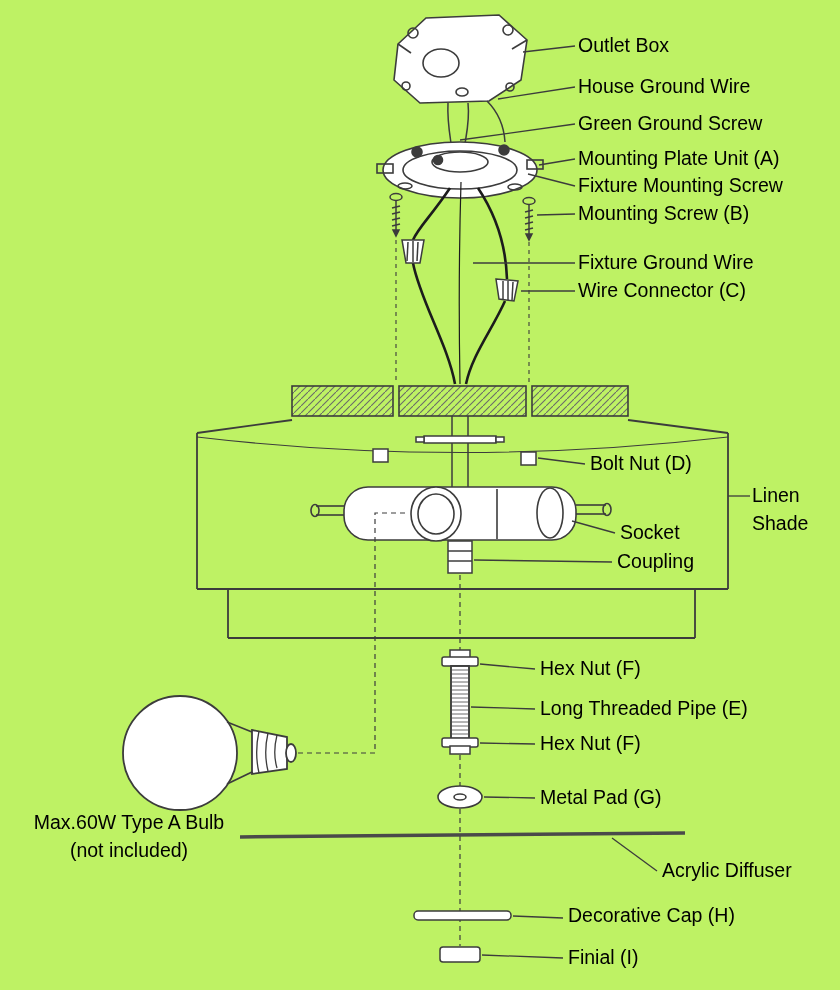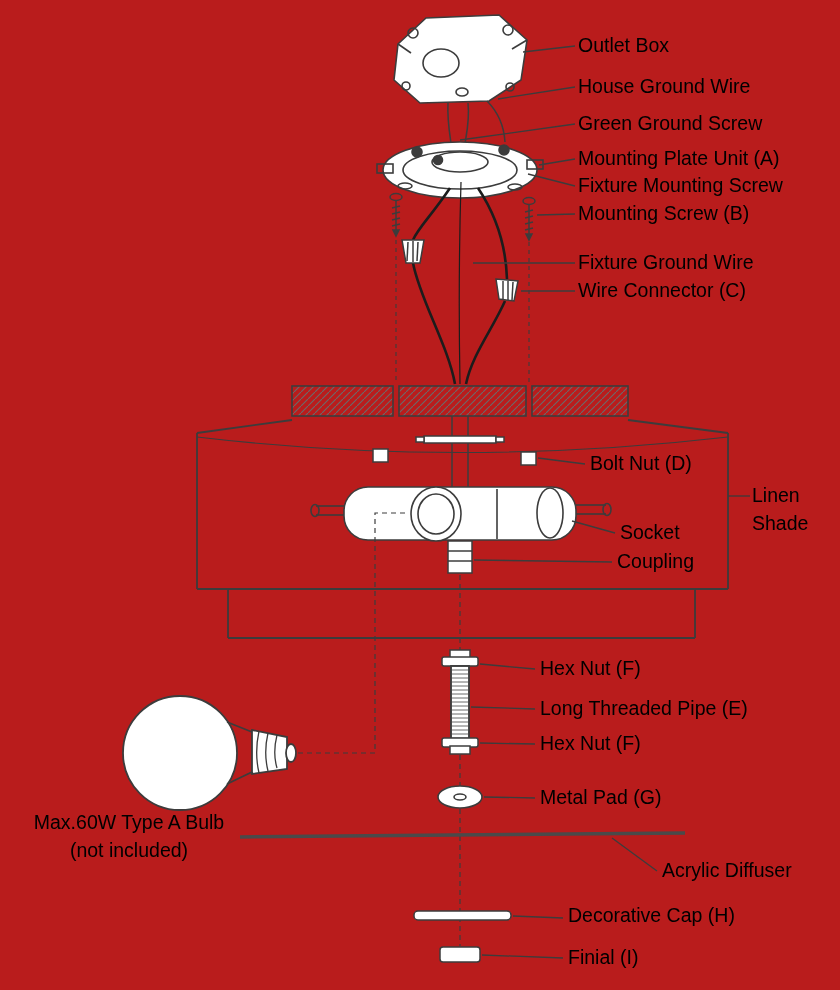--- a/index.html
+++ b/index.html
@@ -4,21 +4,21 @@
 <style>
   html, body {
     margin: 0;
     padding: 0;
     background: #ffffff;
   }
   .diagram-wrap {
     position: relative;
     width: 840px;
     height: 990px;
-    background: #b91c1c;
+    background: #bef264;
     overflow: hidden;
   }
   svg {
     display: block;
   }
   text {
     font-family: "Liberation Sans", sans-serif;
     font-size: 19.5px;
     fill: #000000;
   }

